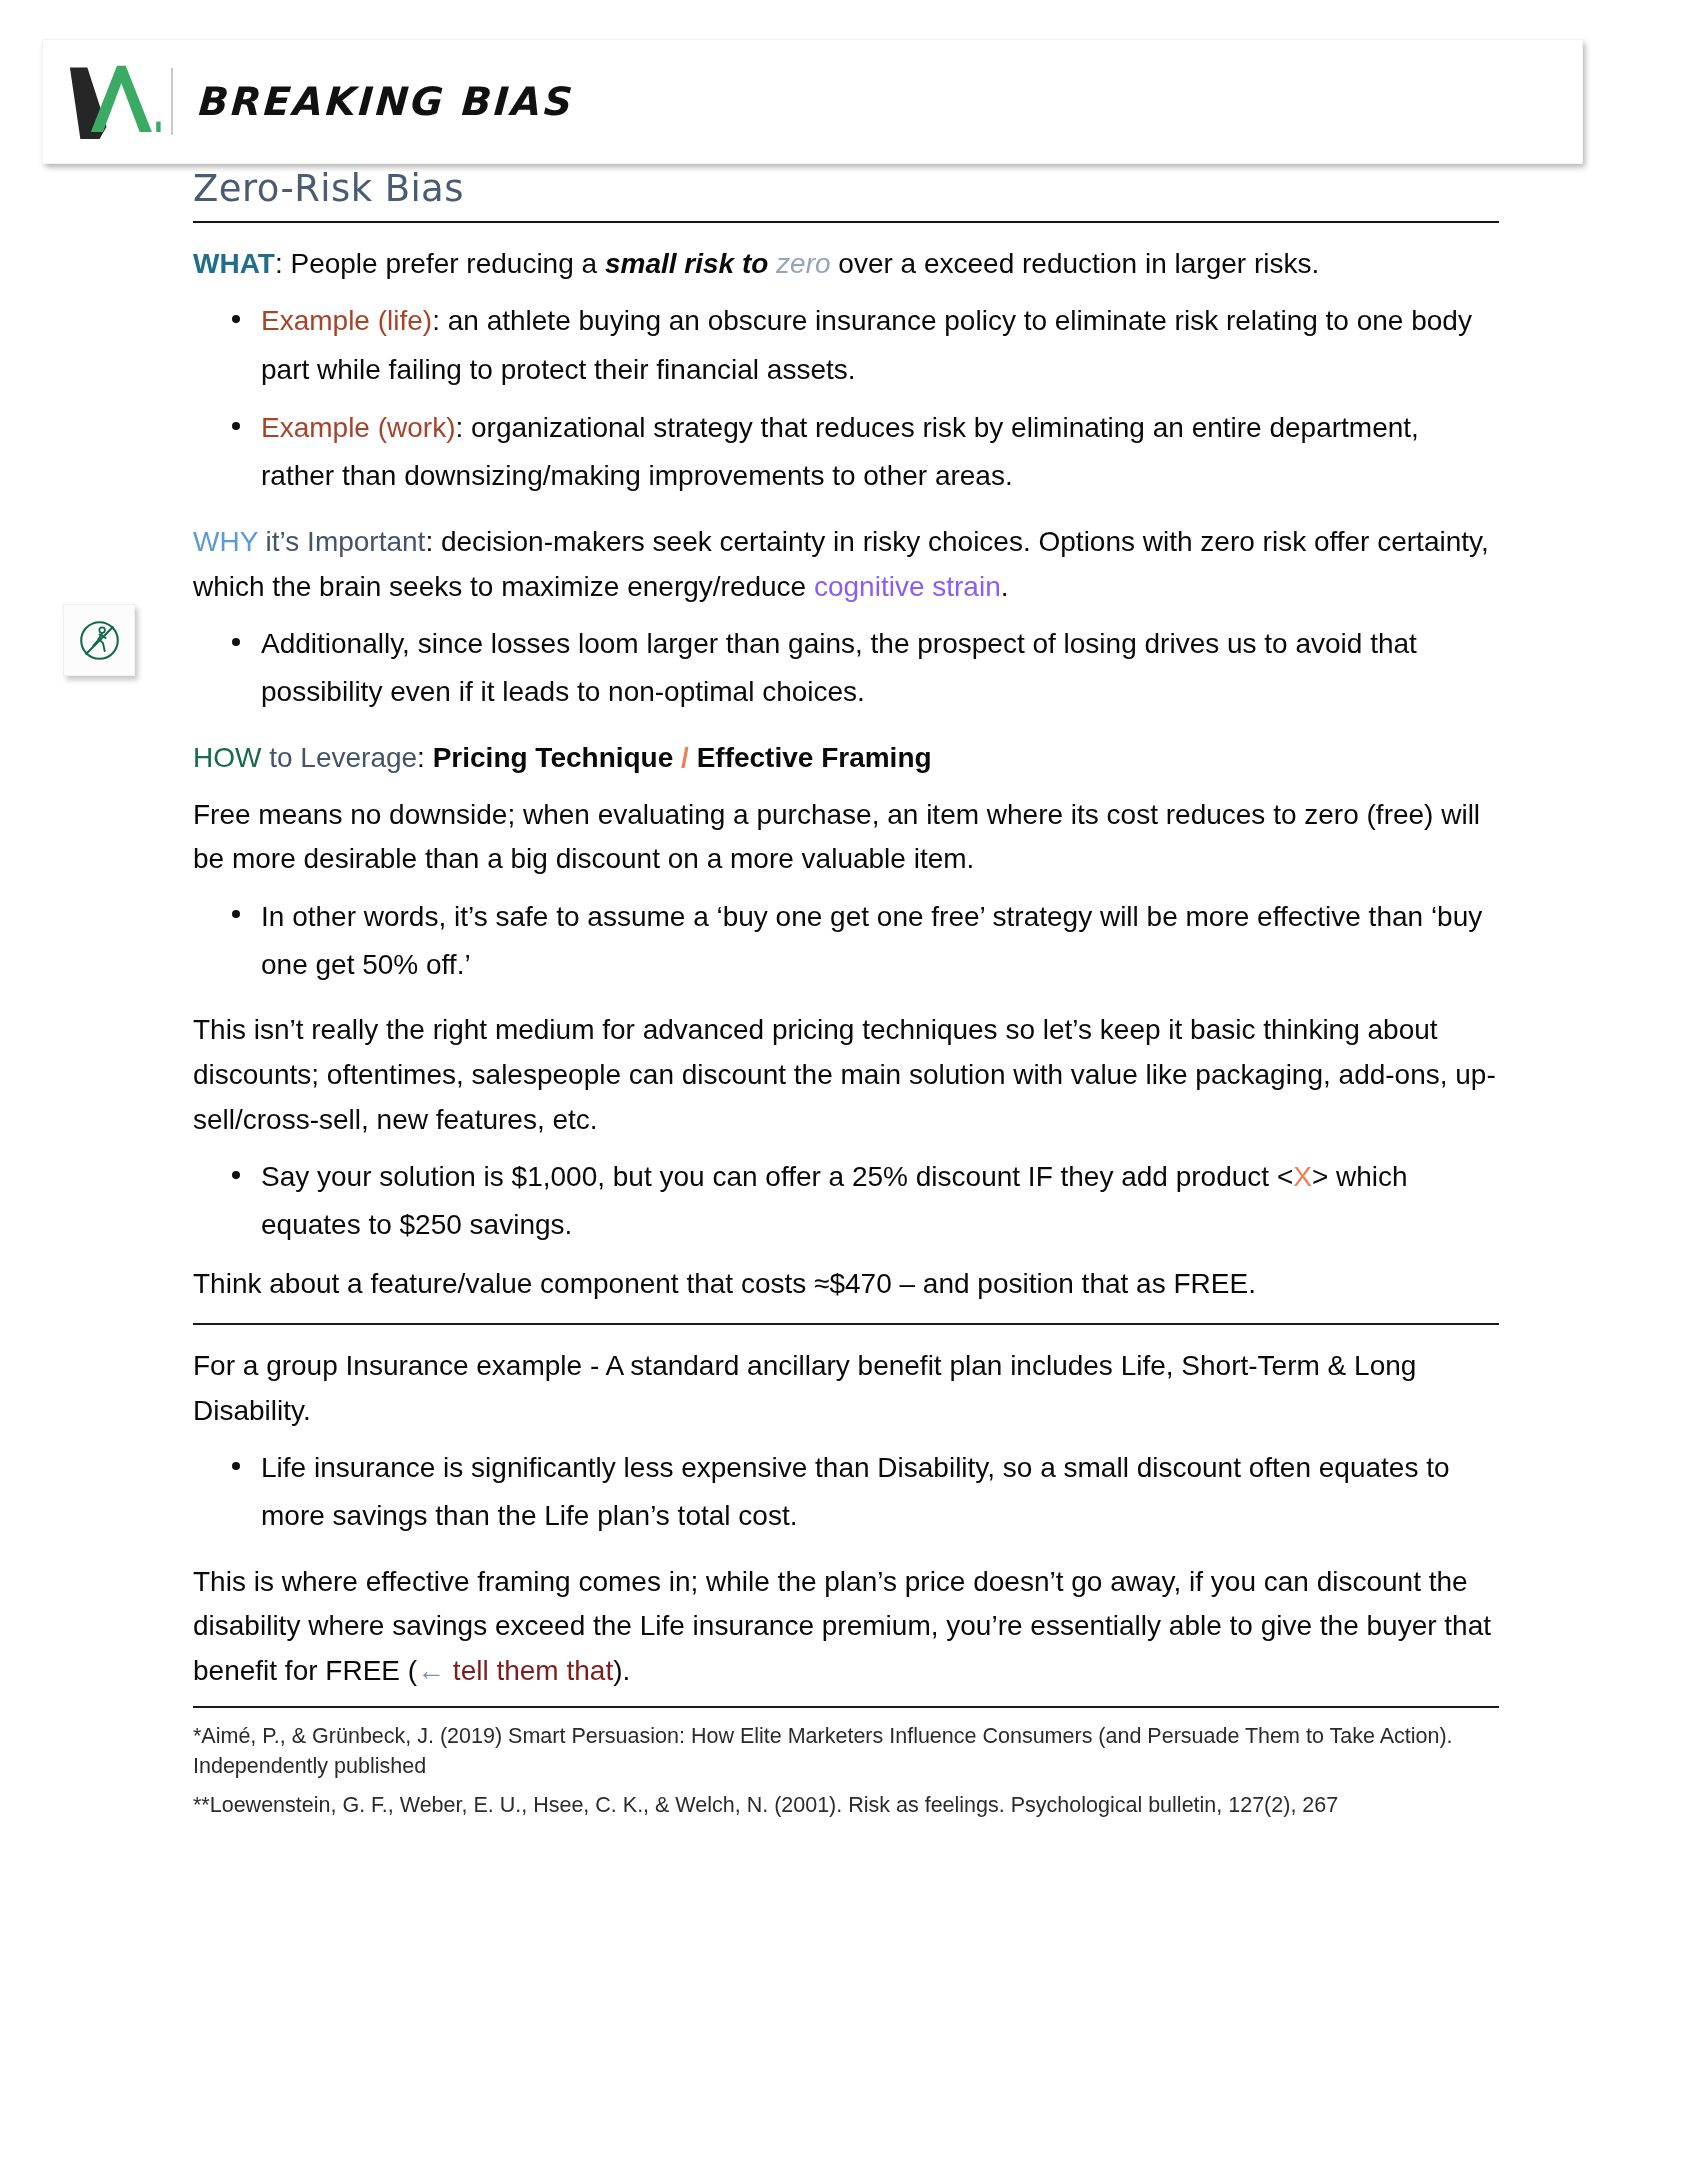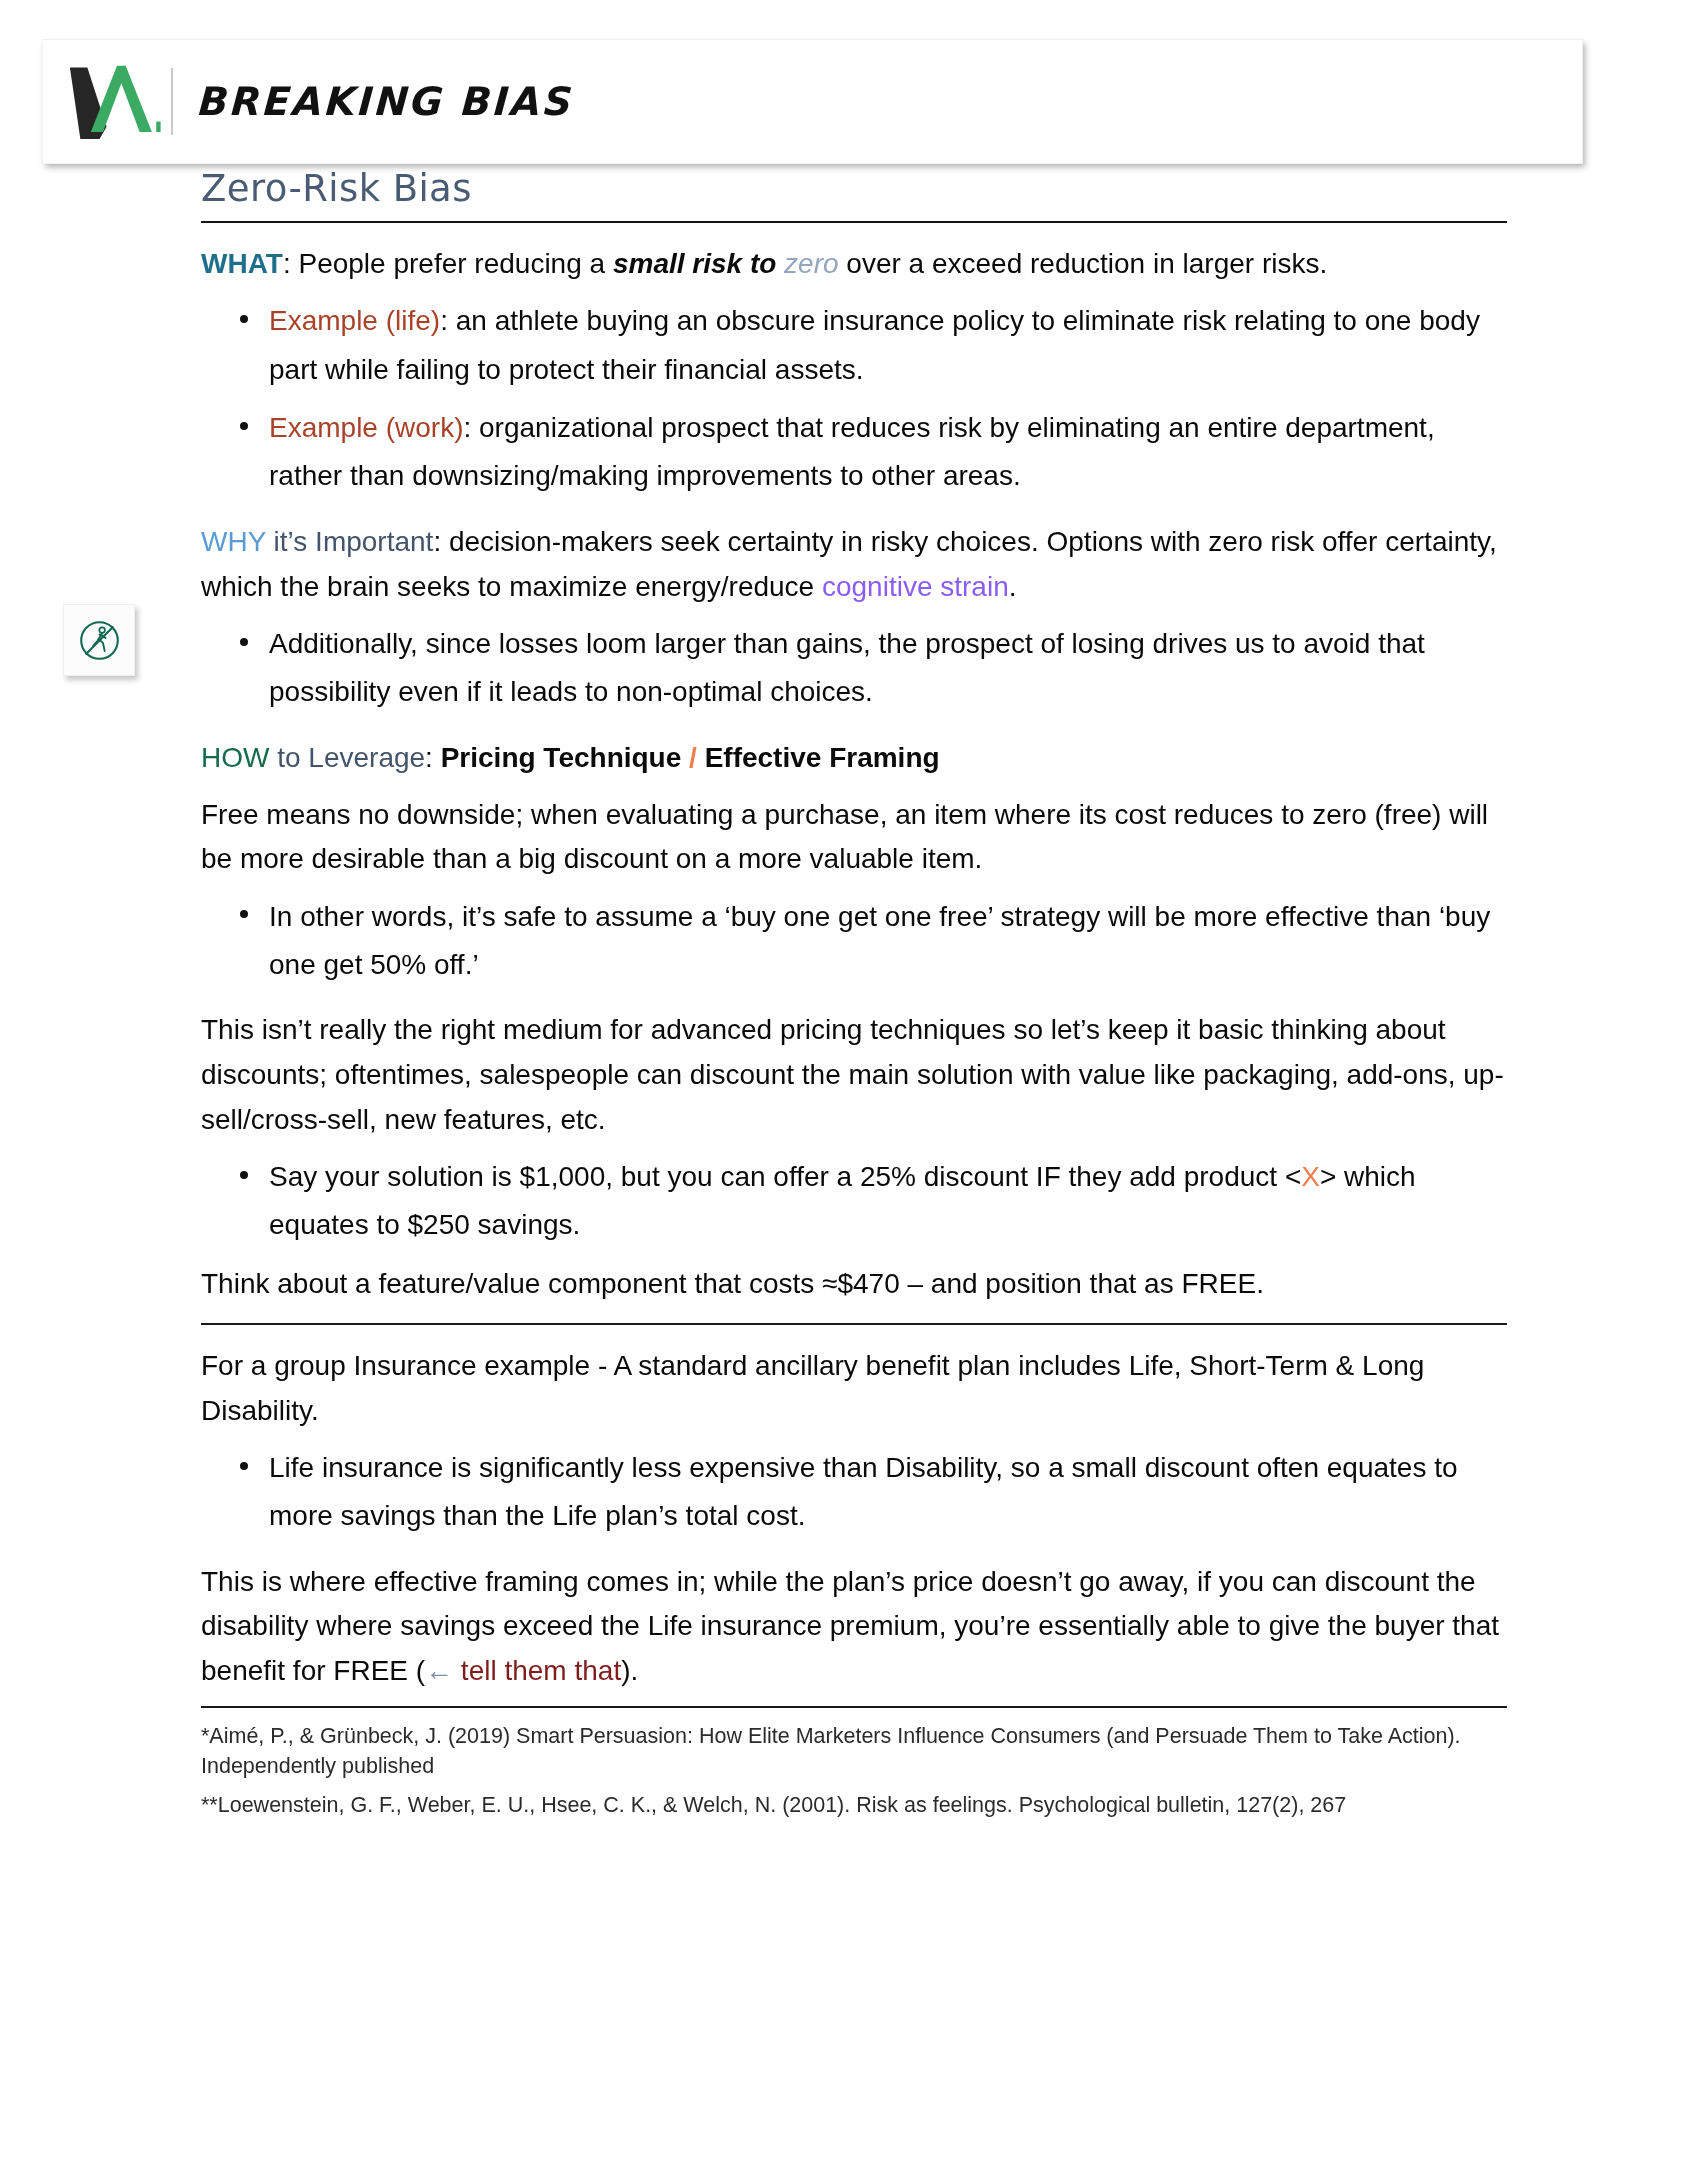--- a/index.html
+++ b/index.html
@@ -52,21 +52,21 @@
     font-size: 39px;
     letter-spacing: 2.6px;
     color: #111111;
     white-space: nowrap;
     transform: skewX(-4deg);
   }
 
   
   .doc {
     position: absolute;
-    left: 8px; top: 163px;
+    left: 0; top: 163px;
     width: 1601px;
   }
   .content {
     margin-left: 193px;
     width: 1306px;
     font-size: 28px;
     line-height: 1.42;
     color: #0a0a0a;
   }
 
@@ -186,21 +186,21 @@
 <div class="doc">
   <div class="content">
 
     <h1 class="section-title">Zero-Risk Bias</h1>
     <div class="rule"></div>
 
     <p class="para"><span class="k-what">WHAT</span><span>: </span><span>People prefer reducing a </span><span class="ital bold">small risk to </span><span class="zero">zero</span><span> over a exceed reduction in larger risks.</span></p>
 
     <ul class="bullets">
       <li><span class="rust">Example</span><span class="rust"> (life)</span><span>: an athlete buying an obscure insurance policy to eliminate risk relating to one body part while failing to protect their financial assets.</span></li>
-      <li><span class="rust">Example</span><span class="rust"> (work)</span><span>: organizational prospect that reduces risk by eliminating an entire department, rather than downsizing/making improvements to other areas.</span></li>
+      <li><span class="rust">Example</span><span class="rust"> (work)</span><span>: organizational strategy that reduces risk by eliminating an entire department, rather than downsizing/making improvements to other areas.</span></li>
     </ul>
 
     <p class="para"><span class="k-why">WHY</span><span class="slate"> it’s Important</span><span>: </span><span>decision-makers seek certainty in risky choices. Options with zero risk offer certainty, which the brain seeks to maximize energy/reduce </span><span class="coral">cognitive strain</span><span>.</span></p>
 
     <ul class="bullets">
       <li>Additionally, since losses loom larger than gains, the prospect of losing drives us to avoid that possibility even if it leads to non-optimal choices.</li>
     </ul>
 
     <p class="para"><span class="k-how">HOW</span><span class="slate"> to Leverage</span><span>: </span><span class="bold">Pricing Technique</span><span class="bold orange"> / </span><span class="bold">Effective Framing</span></p>
 

